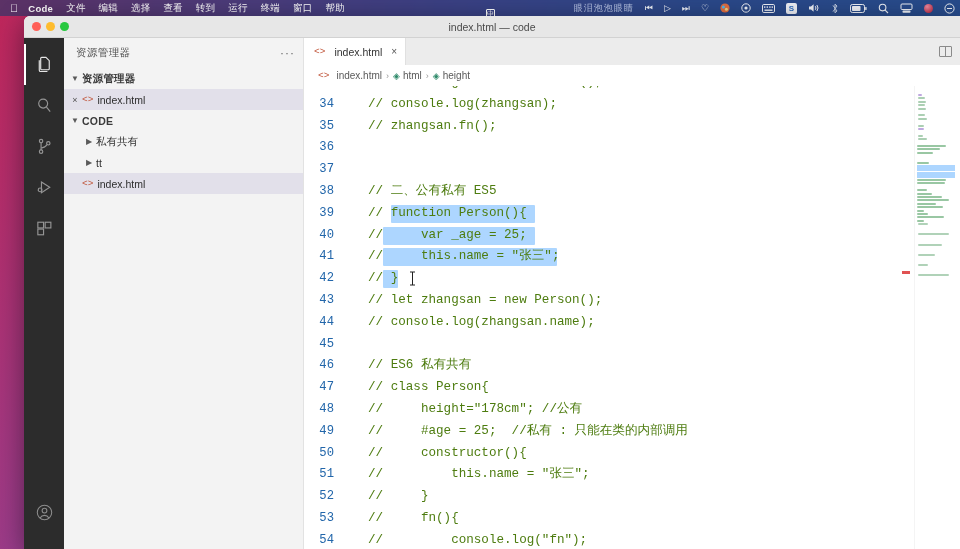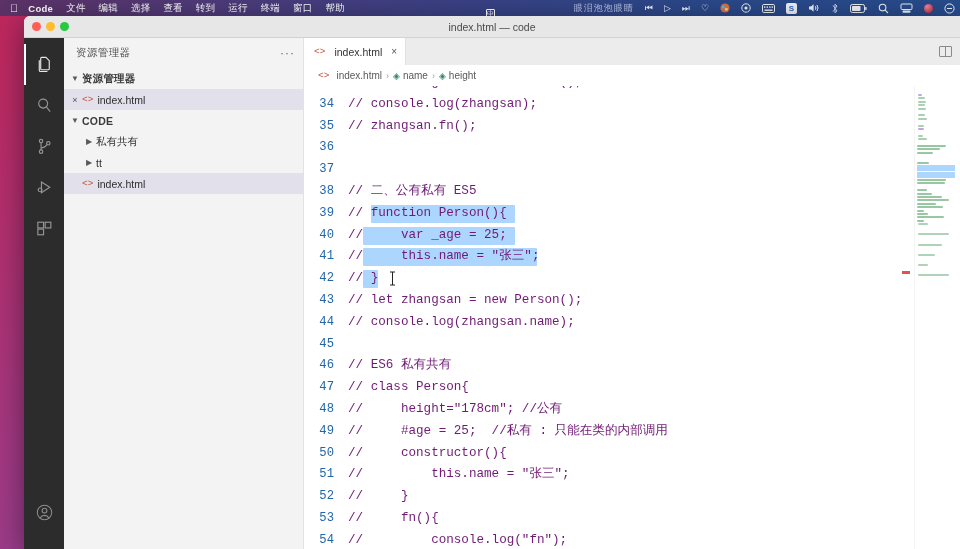--- a/index.html
+++ b/index.html
@@ -122,31 +122,31 @@
   .bc-item { display: flex; align-items: center; gap: 3px; }
   .cube { color: #2f8a6a; font-size: 9px; }
 
   .code-area { flex: 1; position: relative; overflow: hidden; background: #fff; display: flex; }
   .code-scroll { flex: 1; position: relative; overflow: hidden; }
   .code-lines {
     position: absolute; top: -14px; left: 0; right: 0;
     font-family: "Liberation Mono", monospace; font-size: 12.6px; line-height: 21.8px;
     white-space: pre;
   }
-  .cline { display: flex; position: relative; height: 21.8px; }
+  .cline { display: flex; position: relative; height: 21.8px; gap: 20px; }
   .lnum {
     width: 44px; text-align: right; padding-right: 14px; color: #2266aa;
     font-size: 12.2px; flex: none; user-select: none;
   }
   .ctext { position: relative; color: #2e7d32; }
   .sel {
     position: absolute; background: #add6ff; z-index: 0; border-radius: 1px;
   }
   .ctxt-inner { position: relative; z-index: 1; }
-  .cmt { color: #701a75; }
+  .cmt { color: #4d7c0f; }
   .cursor-ibeam {
     position: absolute; width: 7px; height: 15px; z-index: 3;
   }
 
   
   .minimap { width: 46px; flex: none; position: relative; background: #fff;
              border-left: 1px solid #f4f4f4; overflow: hidden; }
   .mm-line { position: absolute; height: 2px; border-radius: 1px; }
   .mm-sel { position: absolute; background: #add6ff; left: 2px; }
   .decoration-ov { width: 14px; flex: none; background: #fff; position: relative; }
@@ -374,21 +374,21 @@
         </div>
 
         <div class="breadcrumbs">
           <span class="bc-item">
             <span class="html-ico">&lt;&gt;</span>
             <span>index.html</span>
           </span>
           <span class="bc-sep">›</span>
           <span class="bc-item">
             <span class="cube">◈</span>
-            <span>name</span>
+            <span>html</span>
           </span>
           <span class="bc-sep">›</span>
           <span class="bc-item">
             <span class="cube">◈</span>
             <span>height</span>
           </span>
         </div>
 
         <div class="code-area">
           <div class="code-scroll">

